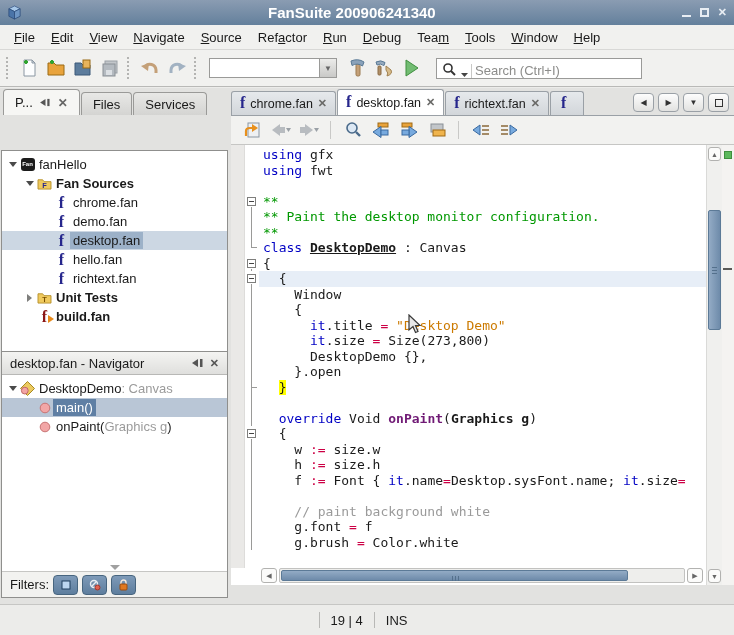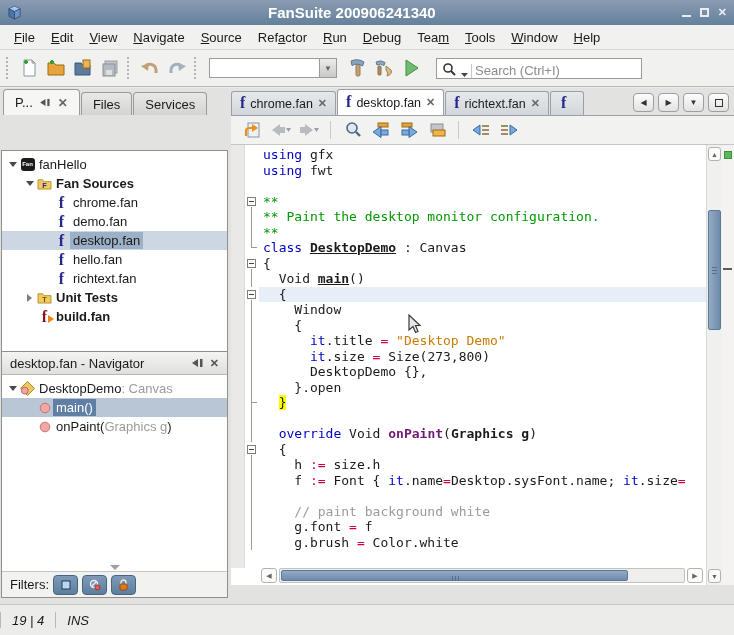--- a/index.html
+++ b/index.html
@@ -121,21 +121,21 @@
   .hscroll{position:absolute;left:30px;bottom:1px;width:442px;height:16px;}
   .harr{position:absolute;top:0;width:16px;height:15px;border:1px solid #b2b2b0;border-radius:3px;background:#fbfbfa;
     display:flex;align-items:center;justify-content:center;font-size:7px;color:#666;}
   .htrack{position:absolute;left:18px;right:18px;top:0;height:15px;border:1px solid #c2c2c0;background:#eeeeec;border-radius:2px;}
   .hthumb{position:absolute;left:1px;top:1px;bottom:1px;width:86%;border:1px solid #5c7a97;border-radius:2px;
     background:linear-gradient(#93abc5,#6e8baa);}
   .hthumb::after{content:"";position:absolute;top:5px;left:50%;width:1px;height:5px;background:#54708c;box-shadow:-3px 0 #54708c,3px 0 #54708c;}
 
   
   .statusbar{position:absolute;bottom:0;left:0;width:734px;height:31px;background:#ececea;border-top:1px solid #c6c6c4;
-    display:flex;align-items:center;justify-content:flex-start;font-size:13px;gap:11px;padding-right:8px;font-style:italic;}
+    display:flex;align-items:center;justify-content:center;font-size:13px;gap:11px;padding-right:8px;}
   .ssep{width:1px;height:16px;background:#b8b8b6;}
 
   .mcursor{position:absolute;left:408px;top:314px;z-index:50;}
 </style>
 </head>
 <body>
 
 <div class="window">
 
   <div class="titlebar">
@@ -541,26 +541,20 @@
             </div>
             <div class="crow">
               <span class="fold">
                 <span class="fbox"></span>
                 <span class="vbelow"></span>
               </span>
               <span class="ctxt"><span>{</span></span>
             </div>
             <div class="crow">
               <span class="fold">
-                <span class="vfull"></span>
-              </span>
-              <span class="ctxt"><span>  Void </span><span class="D">main</span><span>()</span></span>
-            </div>
-            <div class="crow">
-              <span class="fold">
                 <span class="fbox"></span>
                 <span class="vbelow"></span>
               </span>
               <span class="ctxt cur"><span>  {</span></span>
             </div>
             <div class="crow">
               <span class="fold">
                 <span class="vfull"></span>
               </span>
               <span class="ctxt"><span>    Window</span></span>
@@ -613,20 +607,26 @@
                 <span class="vfull"></span>
               </span>
               <span class="ctxt"><span>  </span><span class="k">override</span><span> Void </span><span class="P">onPaint</span><span>(</span><span class="p">Graphics g</span><span>)</span></span>
             </div>
             <div class="crow">
               <span class="fold">
                 <span class="fbox"></span>
                 <span class="vbelow"></span>
               </span>
               <span class="ctxt"><span>  {</span></span>
+            </div>
+            <div class="crow">
+              <span class="fold">
+                <span class="vfull"></span>
+              </span>
+              <span class="ctxt"><span>    w </span><span class="o">:=</span><span> size.w</span></span>
             </div>
             <div class="crow">
               <span class="fold">
                 <span class="vfull"></span>
               </span>
               <span class="ctxt"><span>    h </span><span class="o">:=</span><span> size.h</span></span>
             </div>
             <div class="crow">
               <span class="fold">
                 <span class="vfull"></span>

